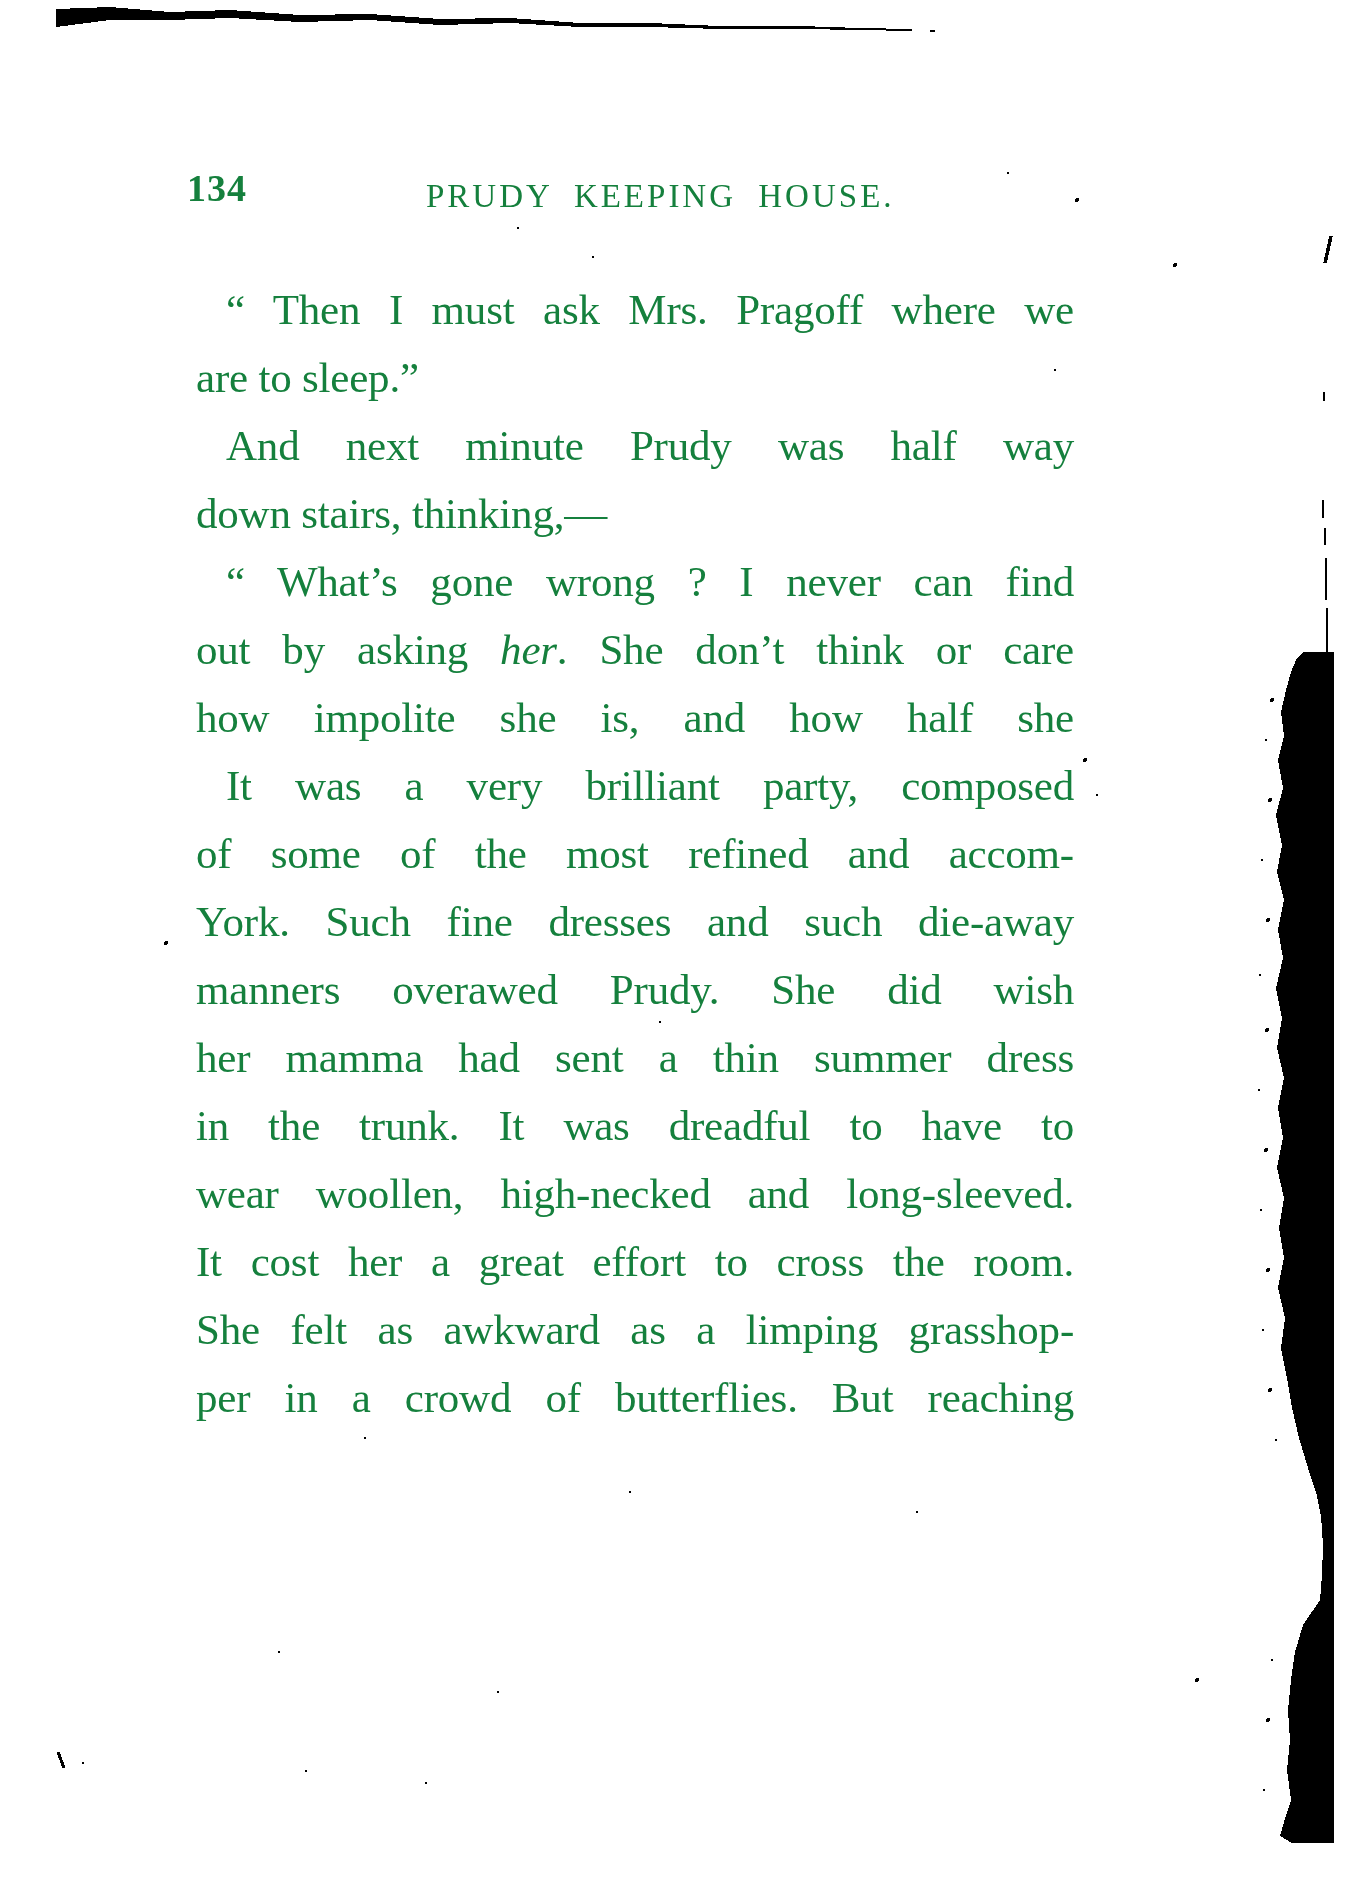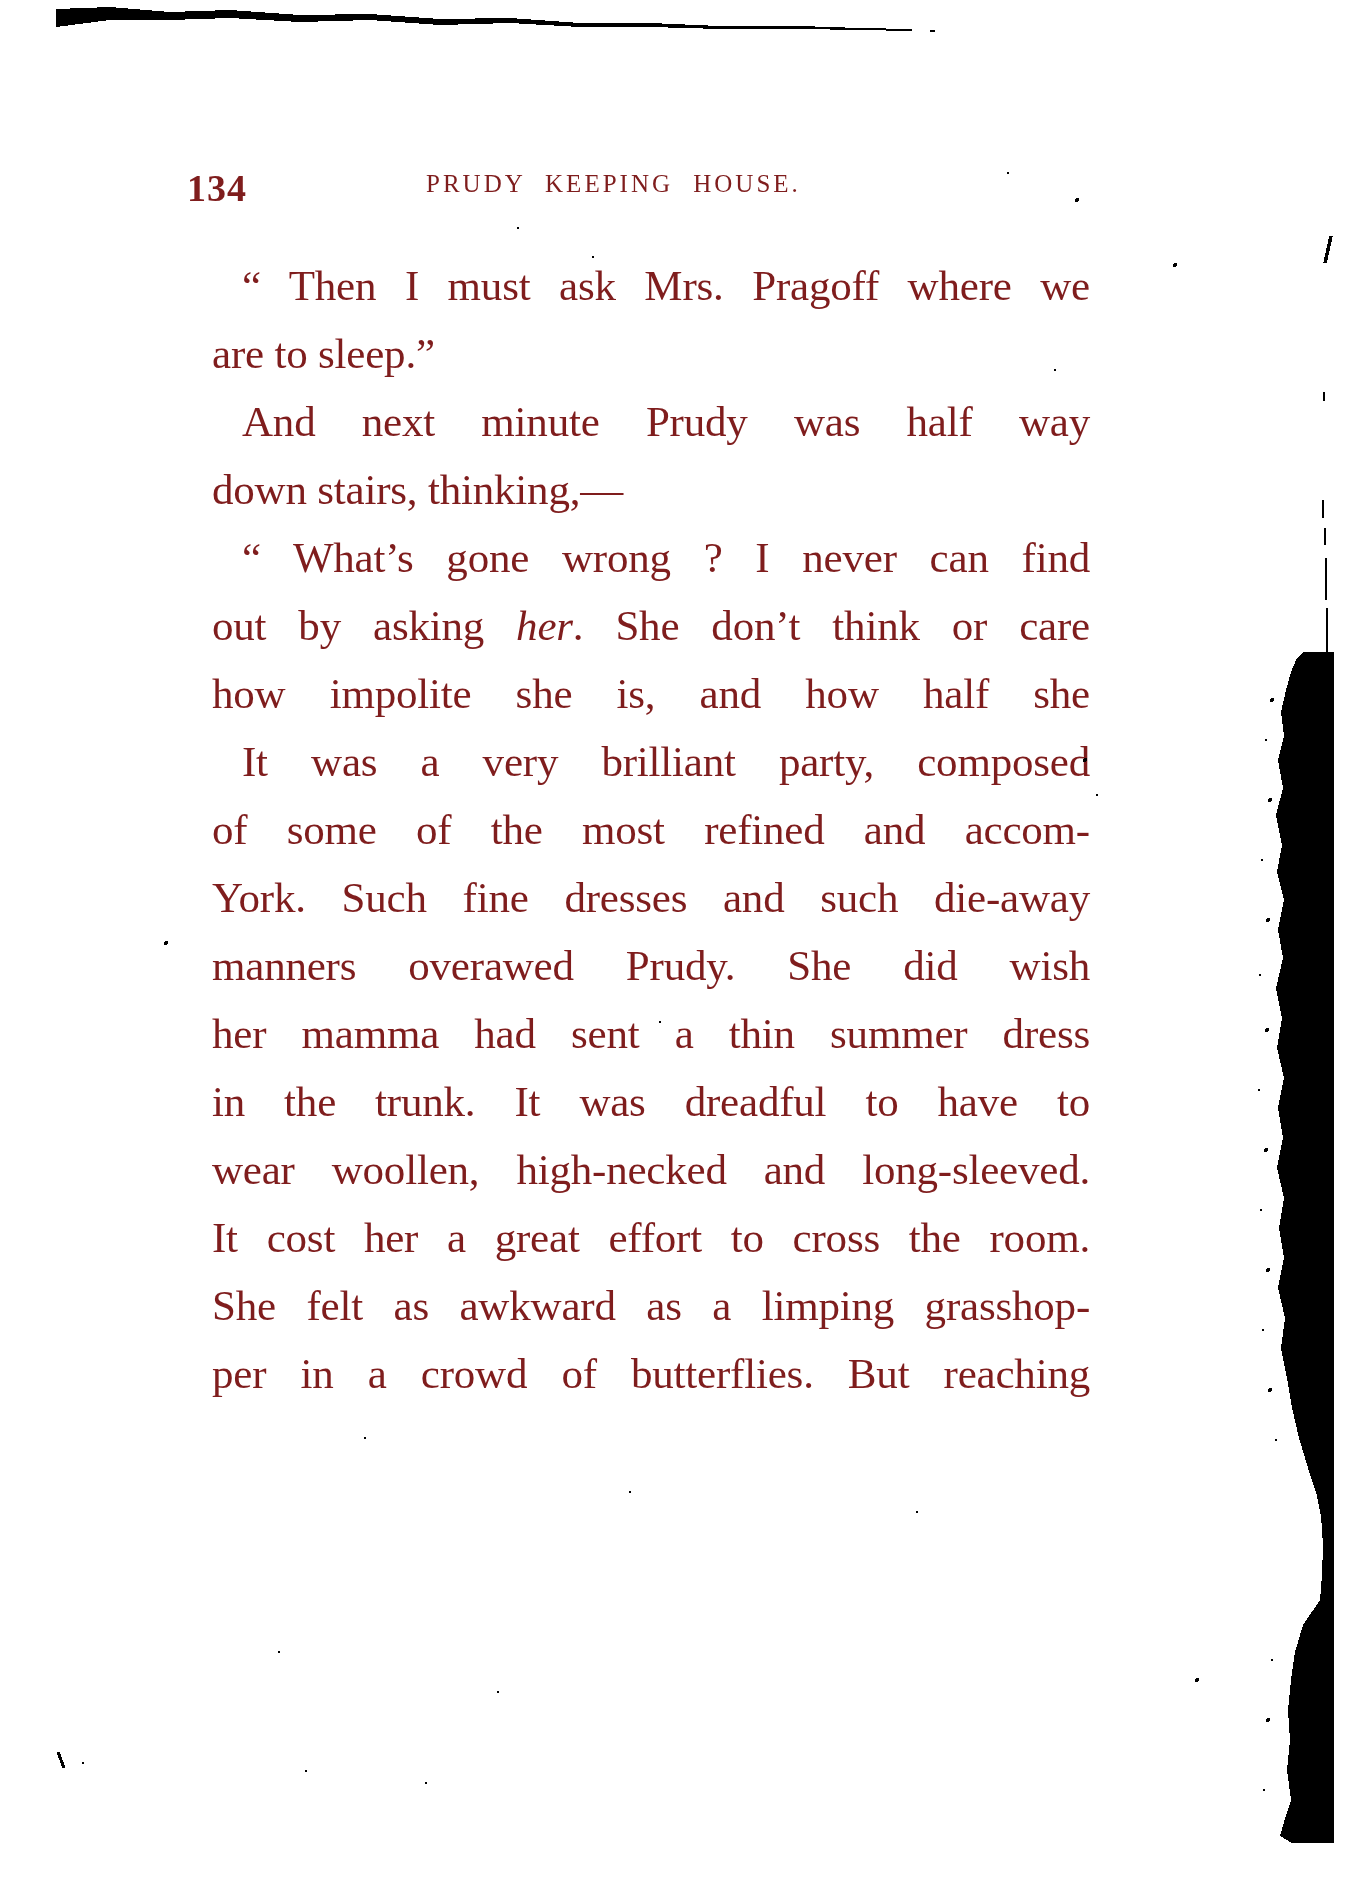--- a/index.html
+++ b/index.html
@@ -2,35 +2,35 @@
 <html><head>
 <meta charset="utf-8">
 <style>
   html,body{margin:0;padding:0;background:#ffffff;}
   .page{
     position:relative;
     width:1367px;height:1882px;
     background:#ffffff;
     overflow:hidden;
     font-family:"Liberation Serif","DejaVu Serif",serif;
-    color:#7f1d1d;
+    color:#15803d;
   }
   
   .header{position:absolute;left:0;top:166px;width:100%;height:50px;}
   .pagenum{
     position:absolute;left:187px;top:0;
     font-size:38px;font-weight:bold;letter-spacing:1px;
   }
   .running-title{
-    position:absolute;left:426px;top:4px;
-    font-size:25px;letter-spacing:3px;word-spacing:11px;
+    position:absolute;left:426px;top:12px;
+    font-size:33px;letter-spacing:3px;word-spacing:11px;
   }
   
   .textblock{
-    position:absolute;left:196px;top:252px;width:878px;margin-left:16px;
+    position:absolute;left:196px;top:276px;width:878px;
   }
   .ln{
     font-size:43px;
     line-height:68px;
     letter-spacing:-0.2px;
     white-space:normal;
     text-align:justify;
     text-align-last:justify;
   }
   .ln.ind{text-indent:30px;}

